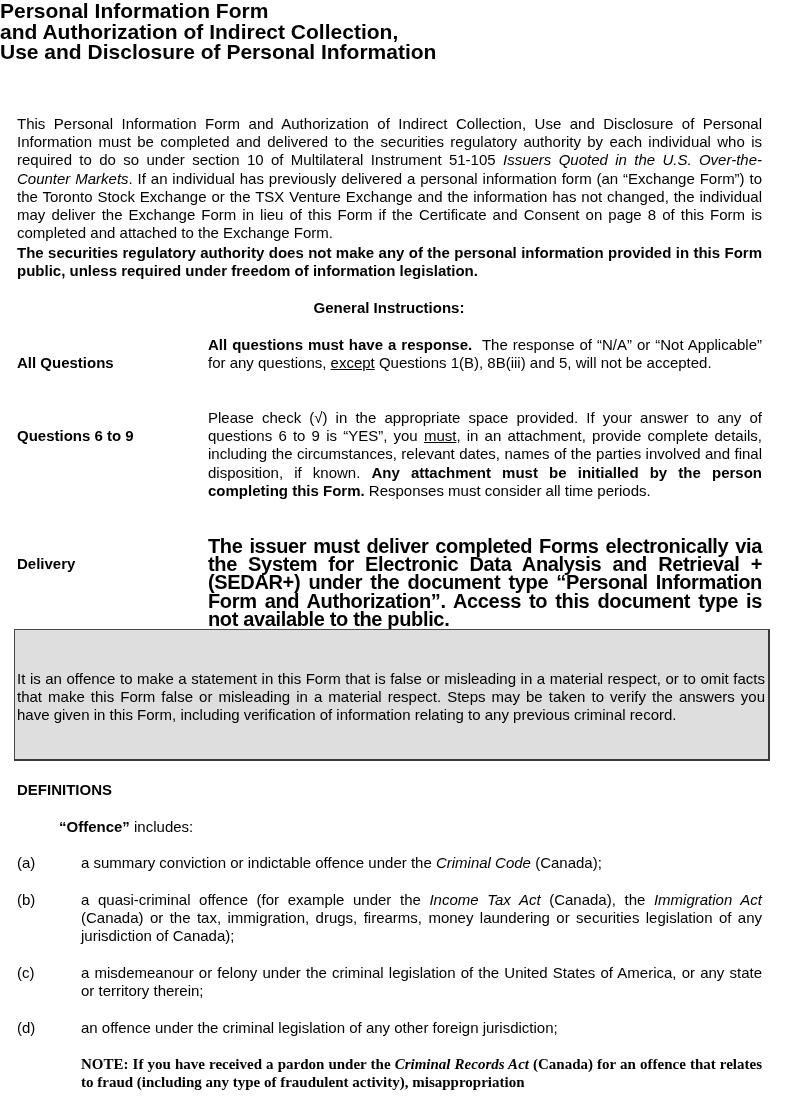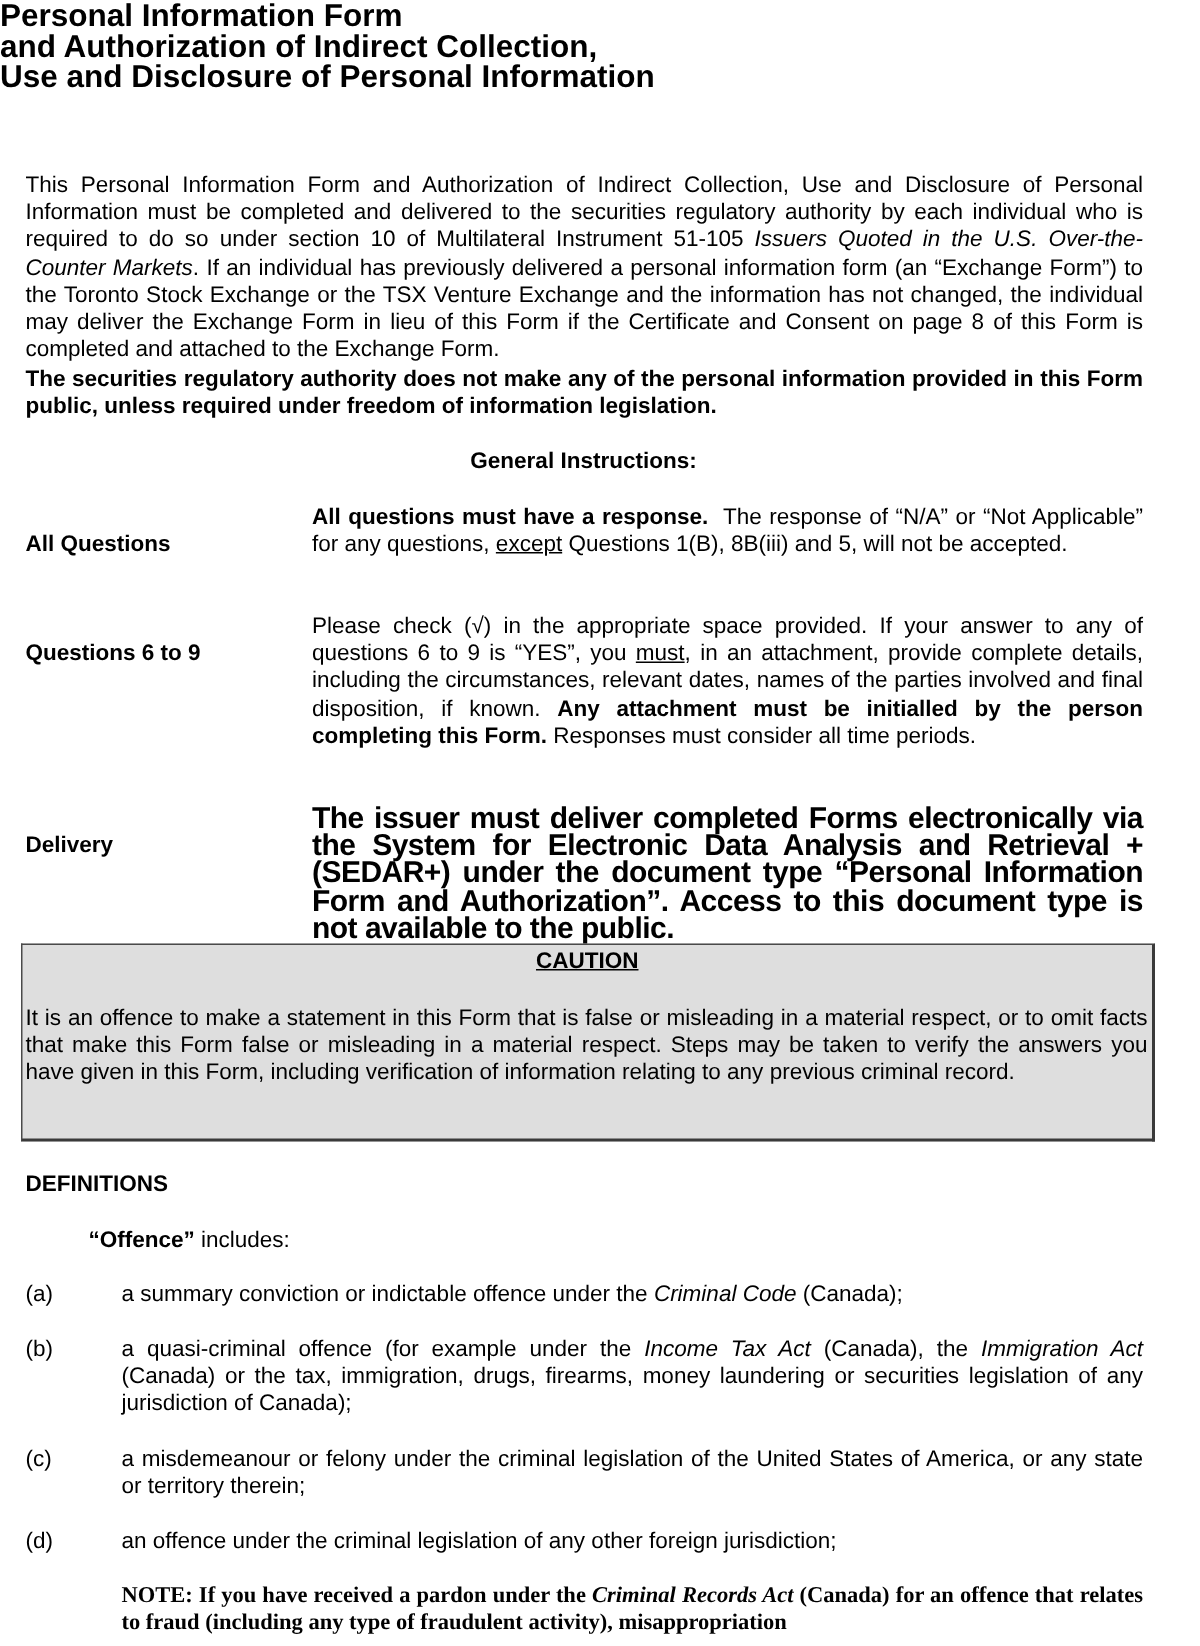--- a/index.html
+++ b/index.html
@@ -177,21 +177,20 @@
     <div class="instr-label">Questions 6 to 9</div>
     <div class="instr-body"><span>Please check (√) in the appropriate space provided.  If your answer to any of questions 6 to 9 is “YES”, you </span><span class="u">must</span><span>, in an attachment, provide complete details, including the circumstances, relevant dates, names of the parties involved and final disposition, if known.  </span><b>Any attachment must be initialled by the person completing this Form.</b><span>  Responses must consider all time periods.</span></div>
   </div>
 
   <div class="instr-row row-delivery">
     <div class="instr-label">Delivery</div>
     <div class="instr-body bold-narrow">The issuer must deliver completed Forms electronically via the System for Electronic Data Analysis and Retrieval + (SEDAR+) under the document type “Personal Information Form and Authorization”.  Access to this document type is not available to the public.</div>
   </div>
 
   <div class="caution">
-    <div class="caution-title">CAUTION</div>
     <div class="caution-text">It is an offence to make a statement in this Form that is false or misleading in a material respect, or to omit facts that make this Form false or misleading in a material respect.  Steps may be taken to verify the answers you have given in this Form, including verification of information relating to any previous criminal record.</div>
   </div>
 
   <div class="def-heading">DEFINITIONS</div>
 
   <div class="offence-intro"><b>“Offence”</b><span> includes:</span></div>
 
   <div class="def-item item-a">
     <div class="def-marker">(a)</div>
     <div class="def-text"><span>a summary conviction or indictable offence under the </span><i>Criminal Code</i><span> (Canada);</span></div>

